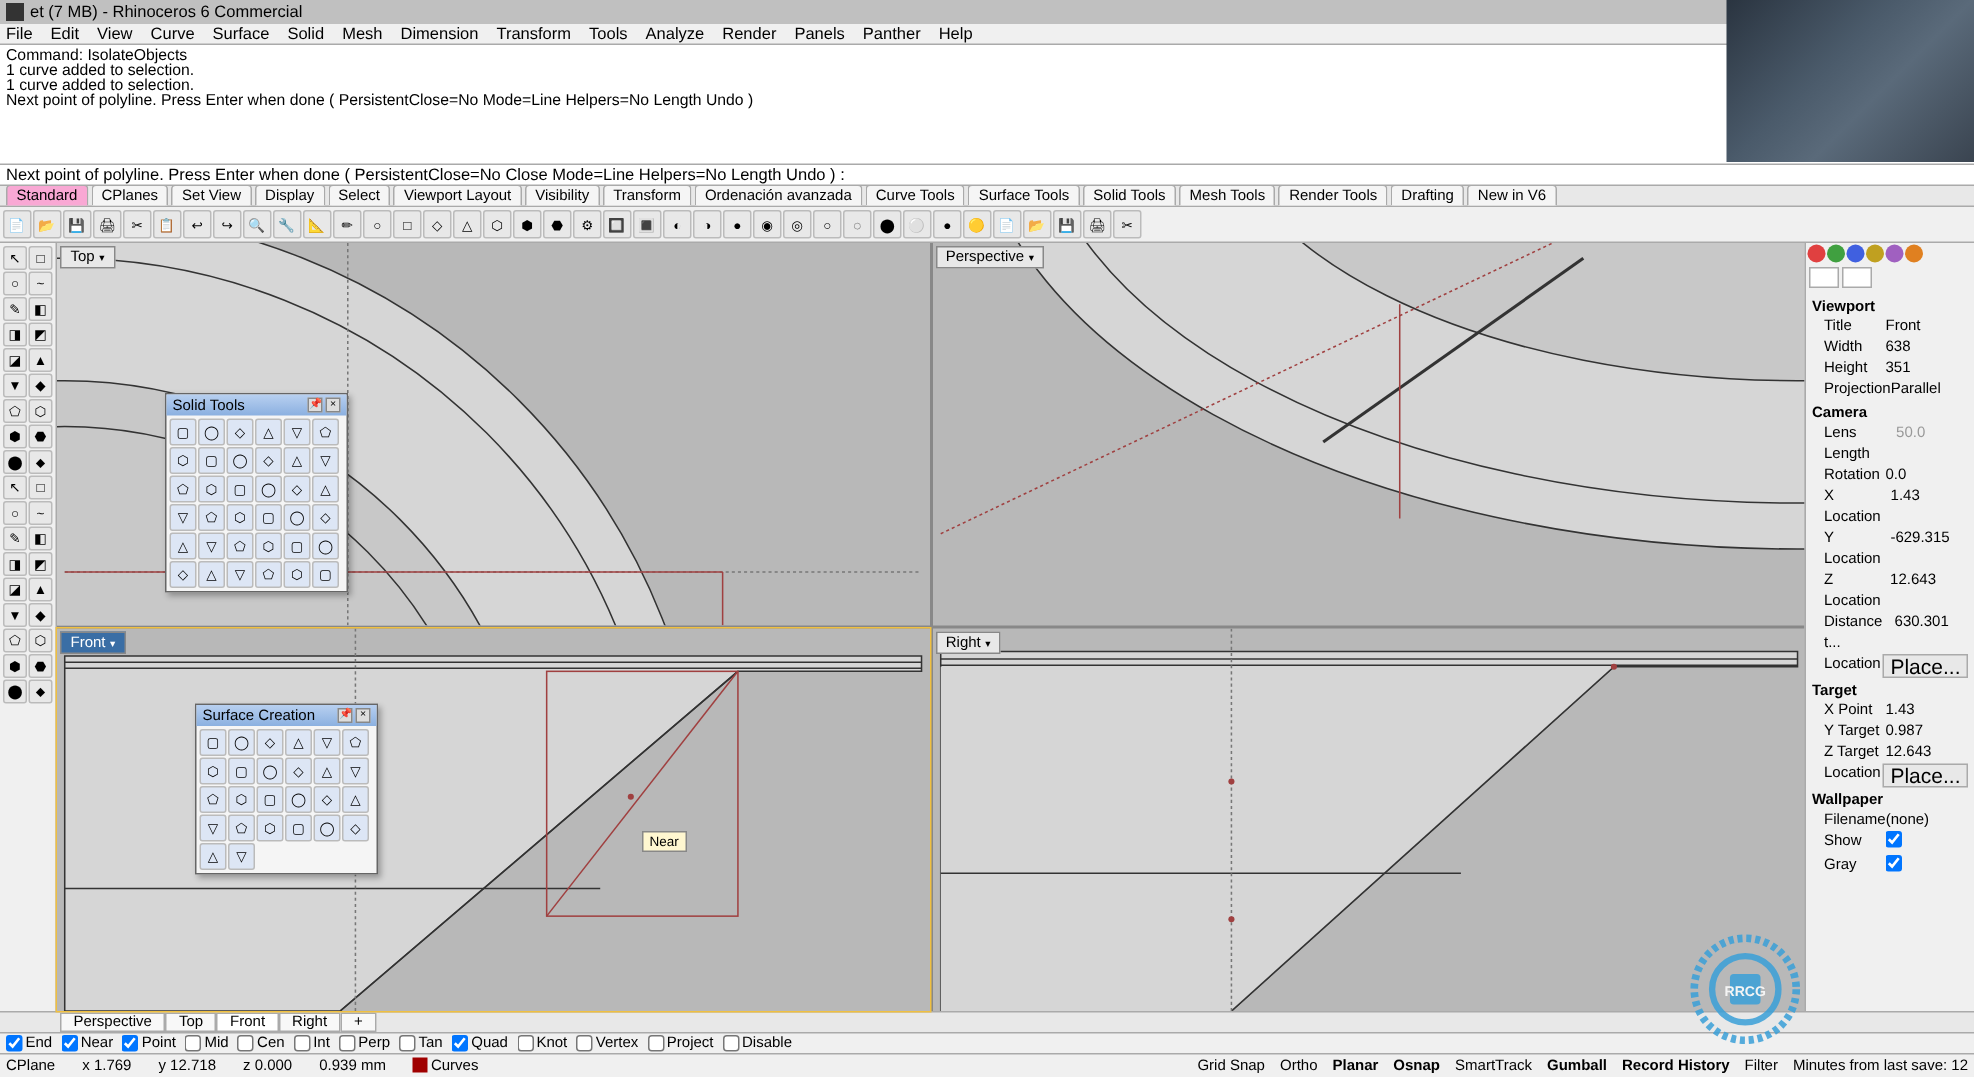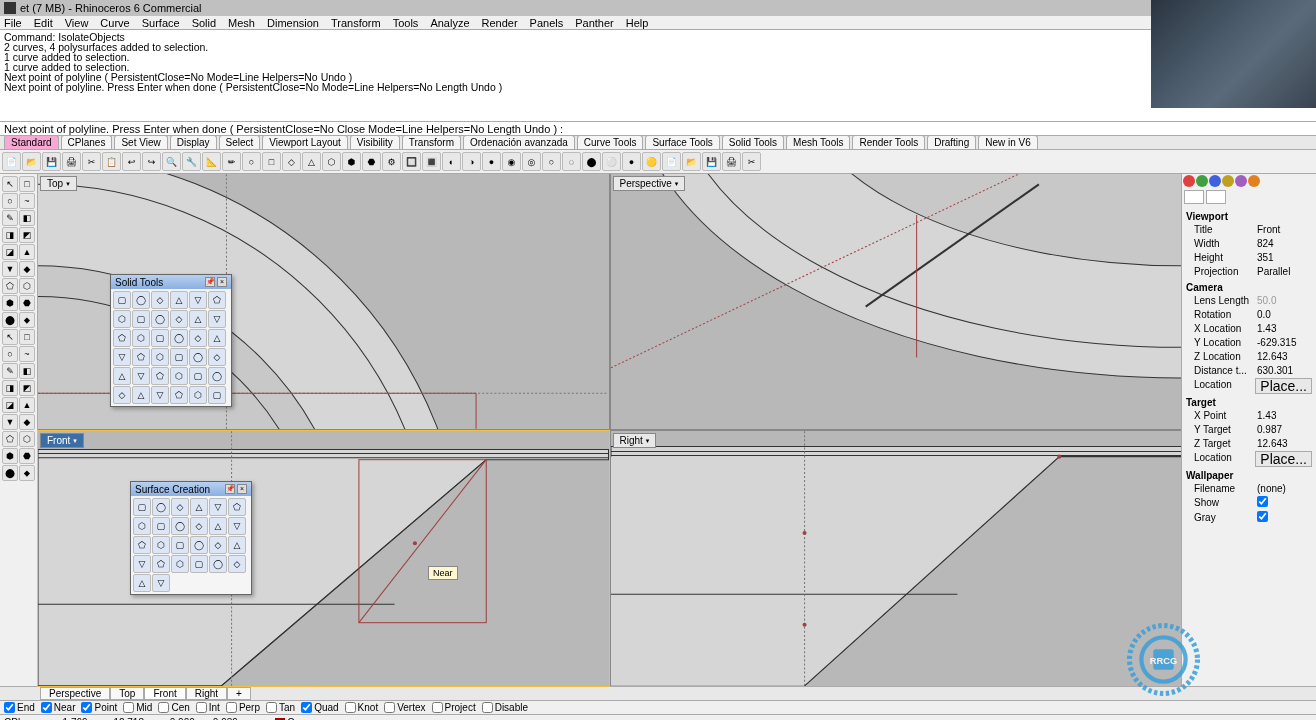--- a/index.html
+++ b/index.html
@@ -7,21 +7,21 @@
 
   
   .titlebar { height: 16px; background: #c0c0c0; display: flex; align-items: center; padding: 0 4px; font-size: 11px; }
   .titlebar .icon { width: 12px; height: 12px; background: #333; margin-right: 4px; }
 
   
   .menubar { height: 14px; background: #f0f0f0; display: flex; align-items: center; padding: 0 4px; gap: 12px; font-size: 11px; border-bottom: 1px solid #aaa; }
   .menubar span { cursor: default; }
 
   
-  .cmdhist { height: 92px; background: #fff; border-bottom: 1px solid #aaa; padding: 2px 4px; font-size: 11px; line-height: 10px; overflow: hidden; }
+  .cmdhist { height: 80px; background: #fff; border-bottom: 1px solid #aaa; padding: 2px 4px; font-size: 11px; line-height: 10px; overflow: hidden; }
   .cmdhist div { white-space: nowrap; font-size: 10.5px; }
 
   
   .cmdline { height: 14px; background: #fff; border-bottom: 1px solid #aaa; padding: 0 4px; font-size: 11px; display: flex; align-items: center; }
 
   
   .tabbar { height: 14px; background: #e8e8e8; display: flex; align-items: flex-end; padding: 0 4px; gap: 2px; font-size: 10px; border-bottom: 1px solid #aaa; }
   .tabbar .tab { padding: 1px 6px; background: #f5f5f5; border: 1px solid #aaa; border-bottom: none; border-radius: 3px 3px 0 0; }
   .tabbar .tab.active { background: #f9a8d4; }
 
@@ -49,21 +49,21 @@
   .floatpanel { position: absolute; background: #f5f5f5; border: 1px solid #666; box-shadow: 2px 2px 4px rgba(0,0,0,0.3); z-index: 20; }
   .floatpanel .fphdr { background: linear-gradient(#b8d0f0, #8bb0e0); height: 14px; display: flex; align-items: center; padding: 0 4px; font-size: 10px; justify-content: space-between; }
   .floatpanel .fphdr .ctrls { display: flex; gap: 2px; }
   .floatpanel .fphdr .ctrls span { width: 10px; height: 10px; background: #ddd; border: 1px solid #888; font-size: 7px; text-align: center; line-height: 8px; }
   .floatpanel .grid { display: flex; flex-wrap: wrap; padding: 2px; gap: 1px; width: 120px; }
   .floatpanel .grid .tbtn { width: 18px; height: 18px; background: #dde6f5; }
 
   .neartag { position: absolute; background: #fff7d0; border: 1px solid #888; padding: 1px 4px; font-size: 9px; z-index: 15; }
 
   
-  .proppanel { width: 135px; background: #f0f0f0; border-left: 1px solid #aaa; font-size: 10px; overflow: hidden; }
+  .proppanel { width: 113px; background: #f0f0f0; border-left: 1px solid #aaa; font-size: 10px; overflow: hidden; }
   .proppanel .prowicons { height: 14px; display: flex; gap: 1px; padding: 1px; }
   .proppanel .prowicons span { width: 12px; height: 12px; border-radius: 50%; }
   .proppanel .prowtabs { height: 18px; display: flex; gap: 2px; padding: 2px; }
   .proppanel .prowtabs span { width: 20px; height: 14px; border: 1px solid #aaa; background: #fff; }
   .proppanel .section { padding: 2px 4px; }
   .proppanel .shdr { font-weight: bold; margin: 3px 0 1px 0; font-size: 10px; }
   .proppanel .prow { display: flex; justify-content: space-between; padding: 0 0 0 8px; font-size: 10px; line-height: 14px; }
   .proppanel .prow .val { text-align: left; width: 55px; }
   .proppanel .prow input[type=checkbox] { width: 11px; height: 11px; }
   .proppanel .btn { background: #e8e8e8; border: 1px solid #aaa; padding: 0 4px; font-size: 14px; }
@@ -114,24 +114,22 @@
     <span>Tools</span>
     <span>Analyze</span>
     <span>Render</span>
     <span>Panels</span>
     <span>Panther</span>
     <span>Help</span>
   </div>
 
 <div class="cmdhist" id="cmdhist">
     <div>Command: IsolateObjects</div>
-    <div>2 curves, 4 polysurfaces added to selection.</div>
     <div>1 curve added to selection.</div>
     <div>1 curve added to selection.</div>
-    <div>Next point of polyline ( PersistentClose=No  Mode=Line  Helpers=No  Undo )</div>
     <div>Next point of polyline. Press Enter when done ( PersistentClose=No  Mode=Line  Helpers=No  Length  Undo )</div>
   </div>
 
 <div class="cmdline">
   <span class="bold">Next point of polyline. Press Enter when done ( PersistentClose=No  Close  Mode=Line  Helpers=No  Length  Undo ) :</span>
 </div>
 
 <div class="tabbar" id="tabbar">
     <span class="tab active">Standard</span>
     <span class="tab">CPlanes</span>
@@ -407,21 +405,21 @@
       <span></span>
     </div>
     <div class="section">
       <div class="shdr">Viewport</div>
       <div class="prow">
           <span>Title</span>
           <span class="val">Front</span>
         </div>
       <div class="prow">
           <span>Width</span>
-          <span class="val">824</span>
+          <span class="val">638</span>
         </div>
       <div class="prow">
           <span>Height</span>
           <span class="val">351</span>
         </div>
       <div class="prow">
           <span>Projection</span>
           <span class="val">Parallel</span>
         </div>
 
@@ -553,20 +551,31 @@
     </label>
   </div>
 
 <div class="statusbar">
   <span class="cell">CPlane</span>
   <span class="cell">x 1.769</span>
   <span class="cell">y 12.718</span>
   <span class="cell">z 0.000</span>
   <span class="cell">0.939 mm</span>
   <span class="cell"><span class="swatch"></span><span>Curves</span></span>
+  <span class="right" id="statustoggles">
+      <span class="cell">Grid Snap</span>
+      <span class="cell">Ortho</span>
+      <span class="cell active">Planar</span>
+      <span class="cell active">Osnap</span>
+      <span class="cell">SmartTrack</span>
+      <span class="cell active">Gumball</span>
+      <span class="cell active">Record History</span>
+      <span class="cell">Filter</span>
+      <span class="cell">Minutes from last save: 12</span>
+    </span>
 </div>
 
 <svg class="logo" viewBox="0 0 100 100">
   <circle cx="50" cy="50" r="40" fill="none" stroke="#3aa0d8" stroke-width="6" stroke-dasharray="4 3"></circle>
   <circle cx="50" cy="50" r="26" fill="none" stroke="#3aa0d8" stroke-width="5"></circle>
   <rect x="38" y="38" width="24" height="24" fill="#3aa0d8" rx="3"></rect>
   <text x="50" y="55" text-anchor="middle" fill="#fff" font-size="11" font-weight="bold">RRCG</text>
 </svg>
 
 </body></html>

